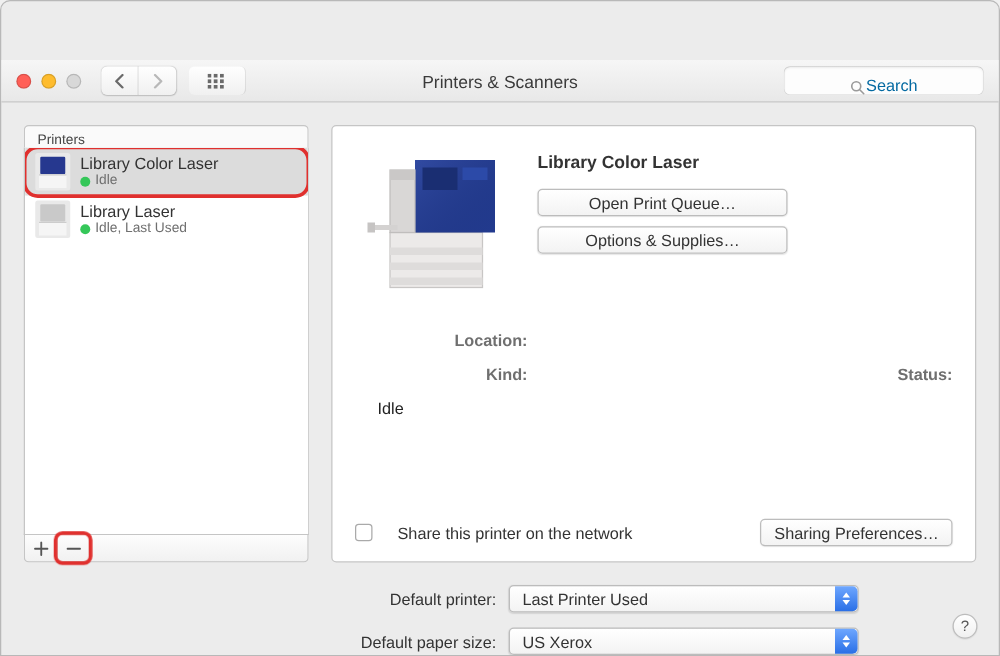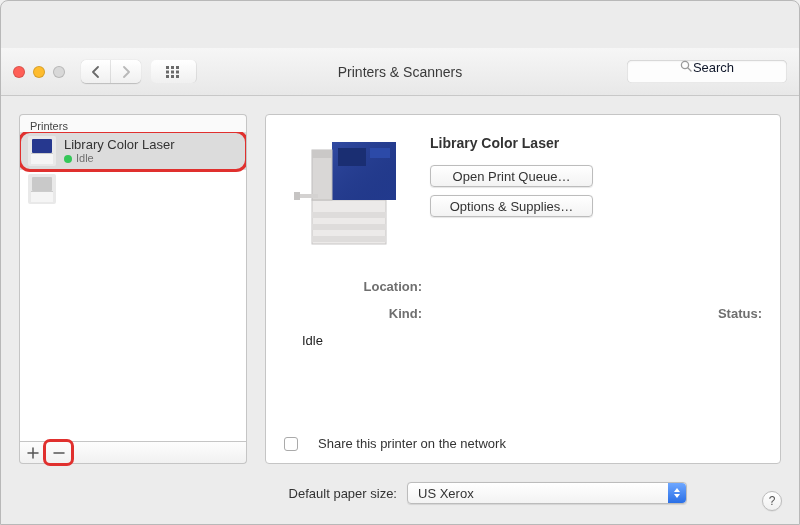--- a/index.html
+++ b/index.html
@@ -73,22 +73,22 @@
     transform: translateX(-50%);
     font-size: 14px;
     color: #3a3a3a;
   }
   .search {
     margin-left: auto;
     height: 23px; width: 160px;
     border-radius: 5px;
     background: #fdfdfd;
     box-shadow: inset 0 0 0 0.5px rgba(0,0,0,0.15), inset 0 1px 2px rgba(0,0,0,0.1);
-    display: flex; align-items: flex-start; justify-content: center;
-    color: #0f172a; gap: 1px;
+    display: flex; align-items: flex-end; justify-content: center;
+    color: #0369a1; gap: 1px;
   }
   .body {
     flex: 1;
     padding: 18px 18px 0 18px;
     display: flex;
     flex-direction: column;
   }
   .main-row {
     display: flex;
     gap: 18px;
@@ -216,21 +216,21 @@
   .mac-btn {
     height: 22px;
     border-radius: 4px;
     background: linear-gradient(#ffffff, #f3f3f3);
     border: 0.5px solid #bcbcbc;
     box-shadow: 0 0.5px 1px rgba(0,0,0,0.1);
     font-size: 13px;
     display: flex; align-items:center; justify-content:center;
     cursor: default;
   }
-  .mac-btn.wide { width: 163px; text-align: center; }
+  .mac-btn.wide { width: 200px; text-align: center; }
   .kv {
     display: grid;
     grid-template-columns: 120px 1fr;
     row-gap: 10px;
     column-gap: 8px;
     margin-top: 26px;
     padding-left: 18px;
     gap: 12px;
   }
   .kv .k { text-align: right; color: var(--text-muted); font-weight: 600; font-size: 13px; }
@@ -366,20 +366,27 @@
               <span class="sb-status">
                   <span class="dot-green"></span>
                   <span>Idle</span>
                 </span>
             </div>
             <div class="annot row"></div>
           </div>
 
           <div class="sb-row">
             <div class="printer-thumb grey"></div>
+            <div class="sb-row-text">
+              <span class="sb-name">Library Laser</span>
+              <span class="sb-status">
+                  <span class="dot-green"></span>
+                  <span>Idle, Last Used</span>
+                </span>
+            </div>
           </div>
 
         </div>
         <div class="sb-footer">
           <div class="sb-footer-btn">
             <svg width="12" height="12" viewBox="0 0 12 12">
                 <path d="M6 1 V11 M1 6 H11" stroke="#555" stroke-width="1.5" stroke-linecap="round"></path>
               </svg>
           </div>
           <div class="sb-footer-btn" style="position:relative;">
@@ -426,25 +433,36 @@
           <div class="k">Location:</div>
           <div class="v"></div>
           <div class="k">Kind:</div>
           <div class="k">Status:</div>
           <div class="v">Idle</div>
         </div>
 
         <div class="share-row">
           <div class="checkbox"></div>
           <span>Share this printer on the network</span>
+          <div class="mac-btn">Sharing Preferences…</div>
         </div>
       </div>
     </div>
 
     <div class="defaults">
+      <div class="select-row">
+        <span class="select-label">Default printer:</span>
+        <div class="mac-select">
+          <span>Last Printer Used</span>
+          <div class="cap">
+              <span class="caret up"></span>
+              <span class="caret down"></span>
+            </div>
+        </div>
+      </div>
       <div class="select-row">
         <span class="select-label">Default paper size:</span>
         <div class="mac-select">
           <span>US Xerox</span>
           <div class="cap">
               <span class="caret up"></span>
               <span class="caret down"></span>
             </div>
         </div>
       </div>

